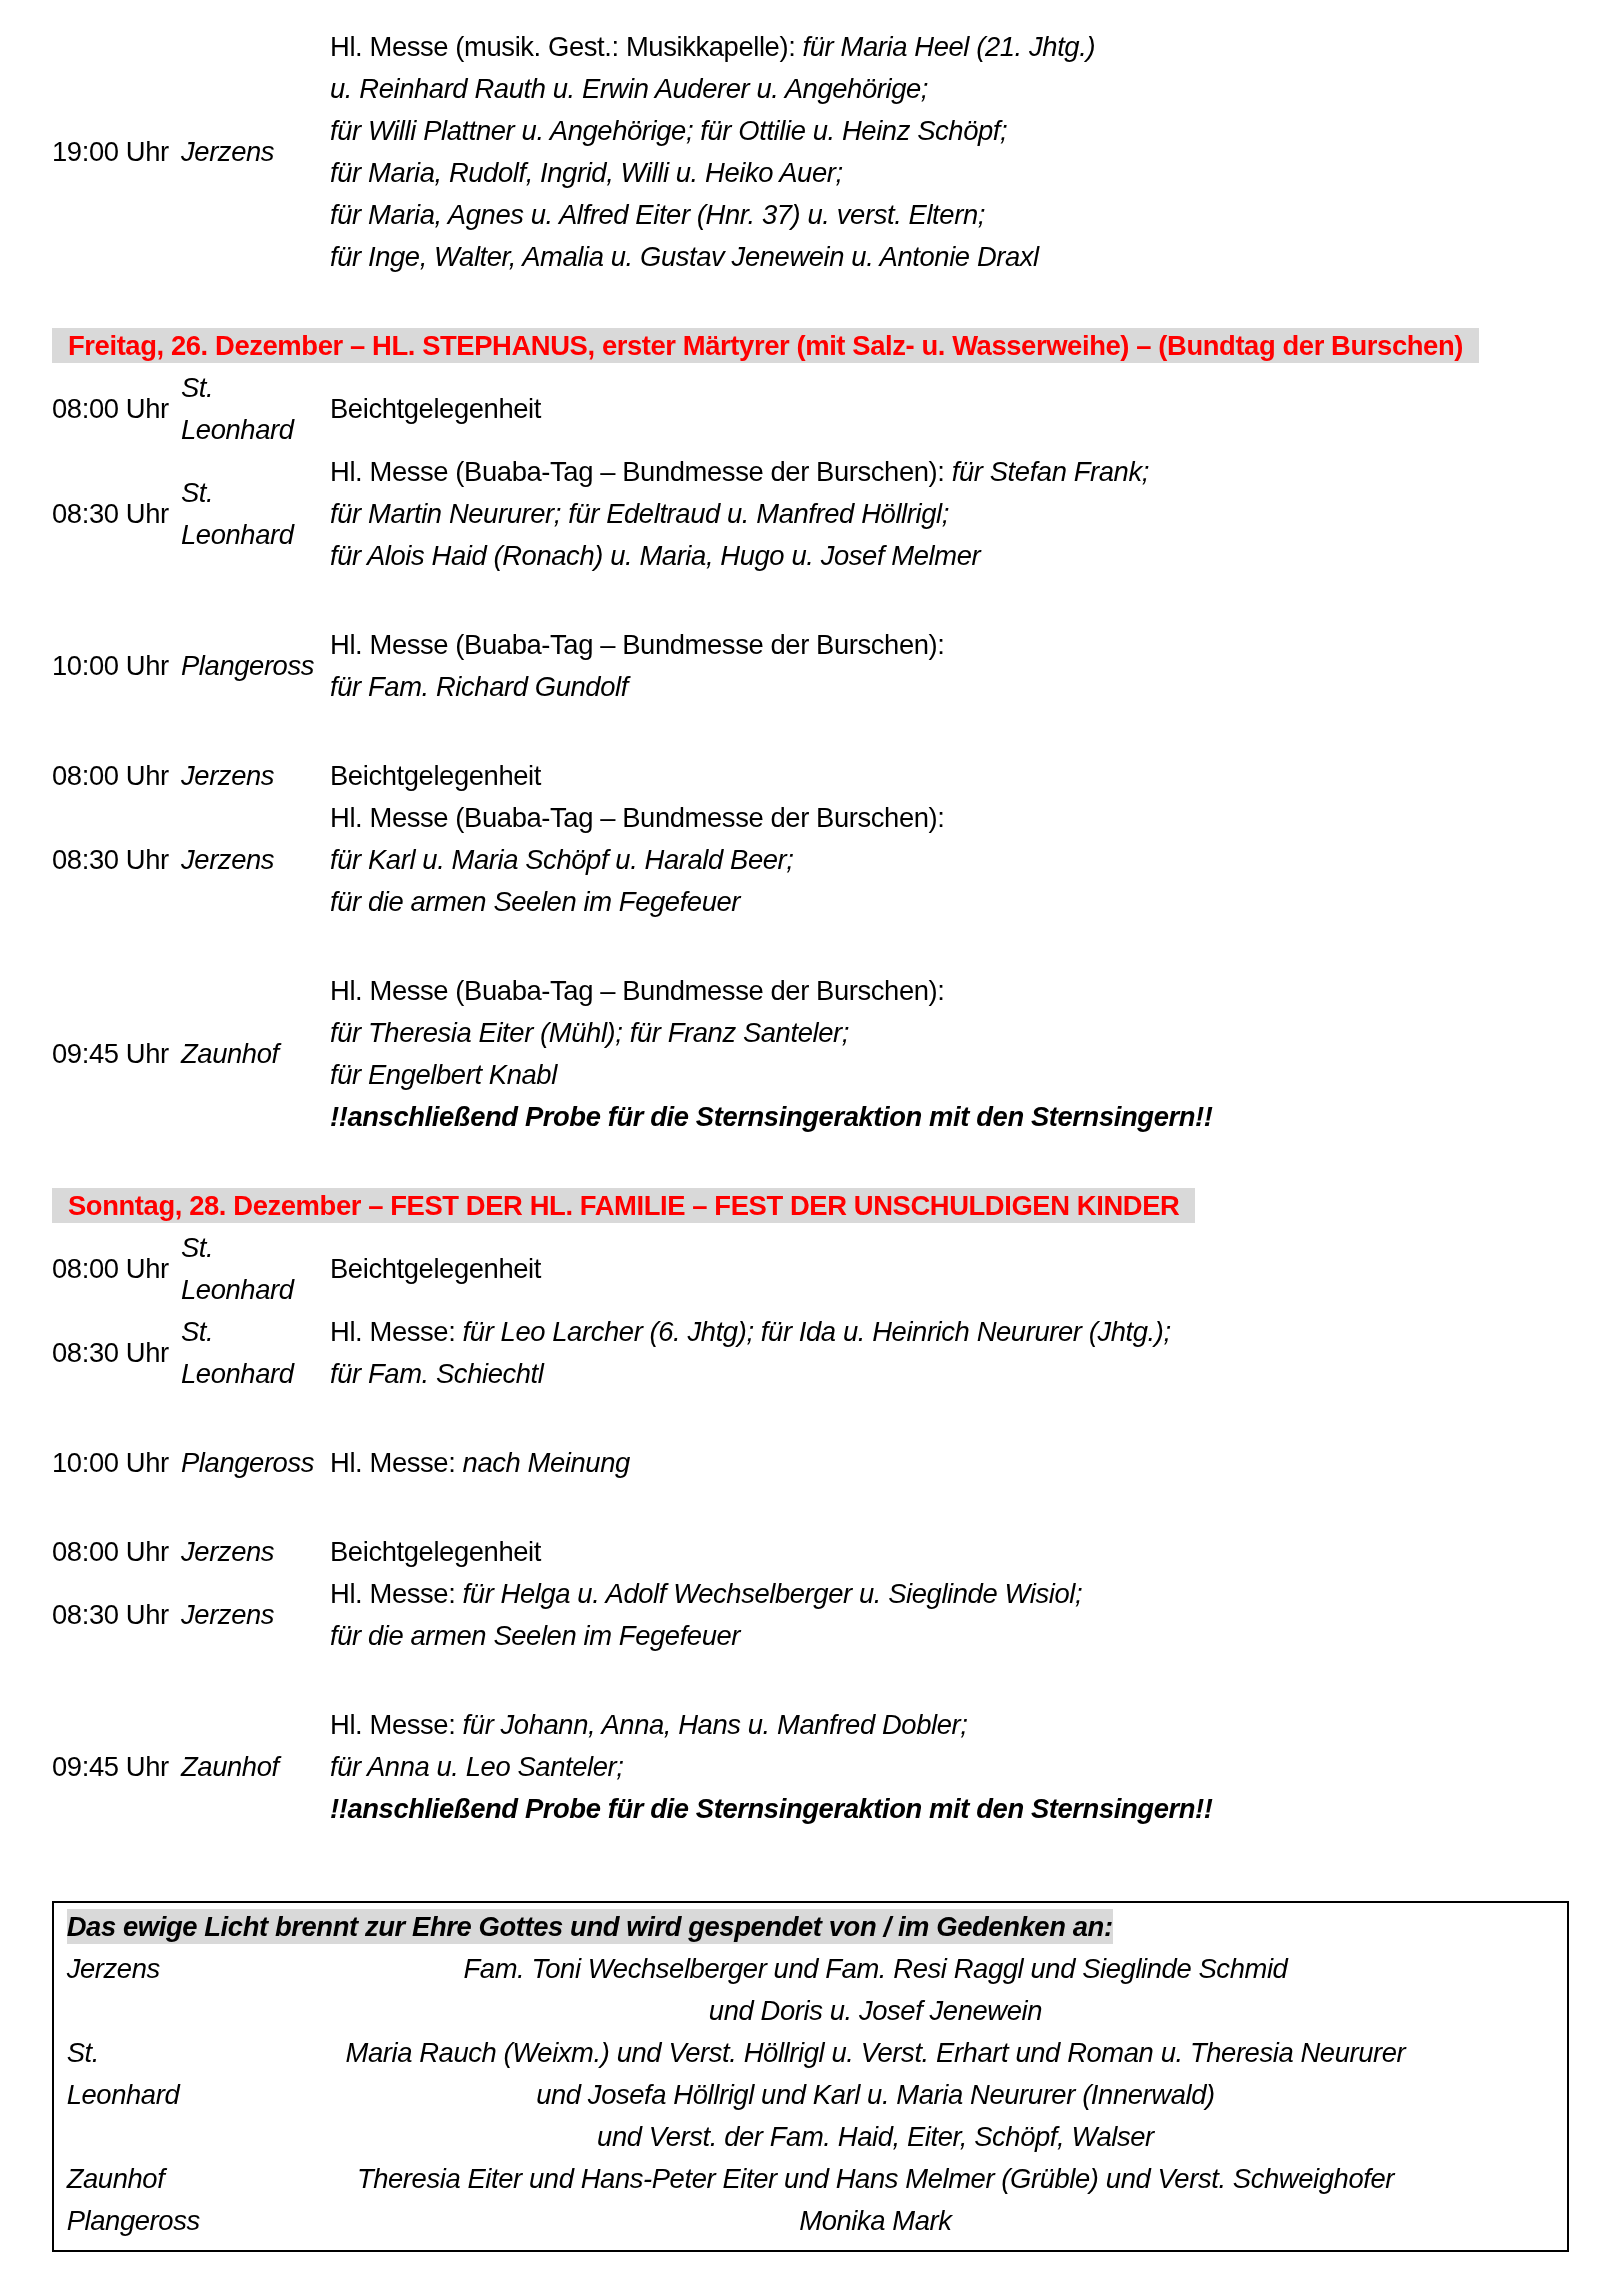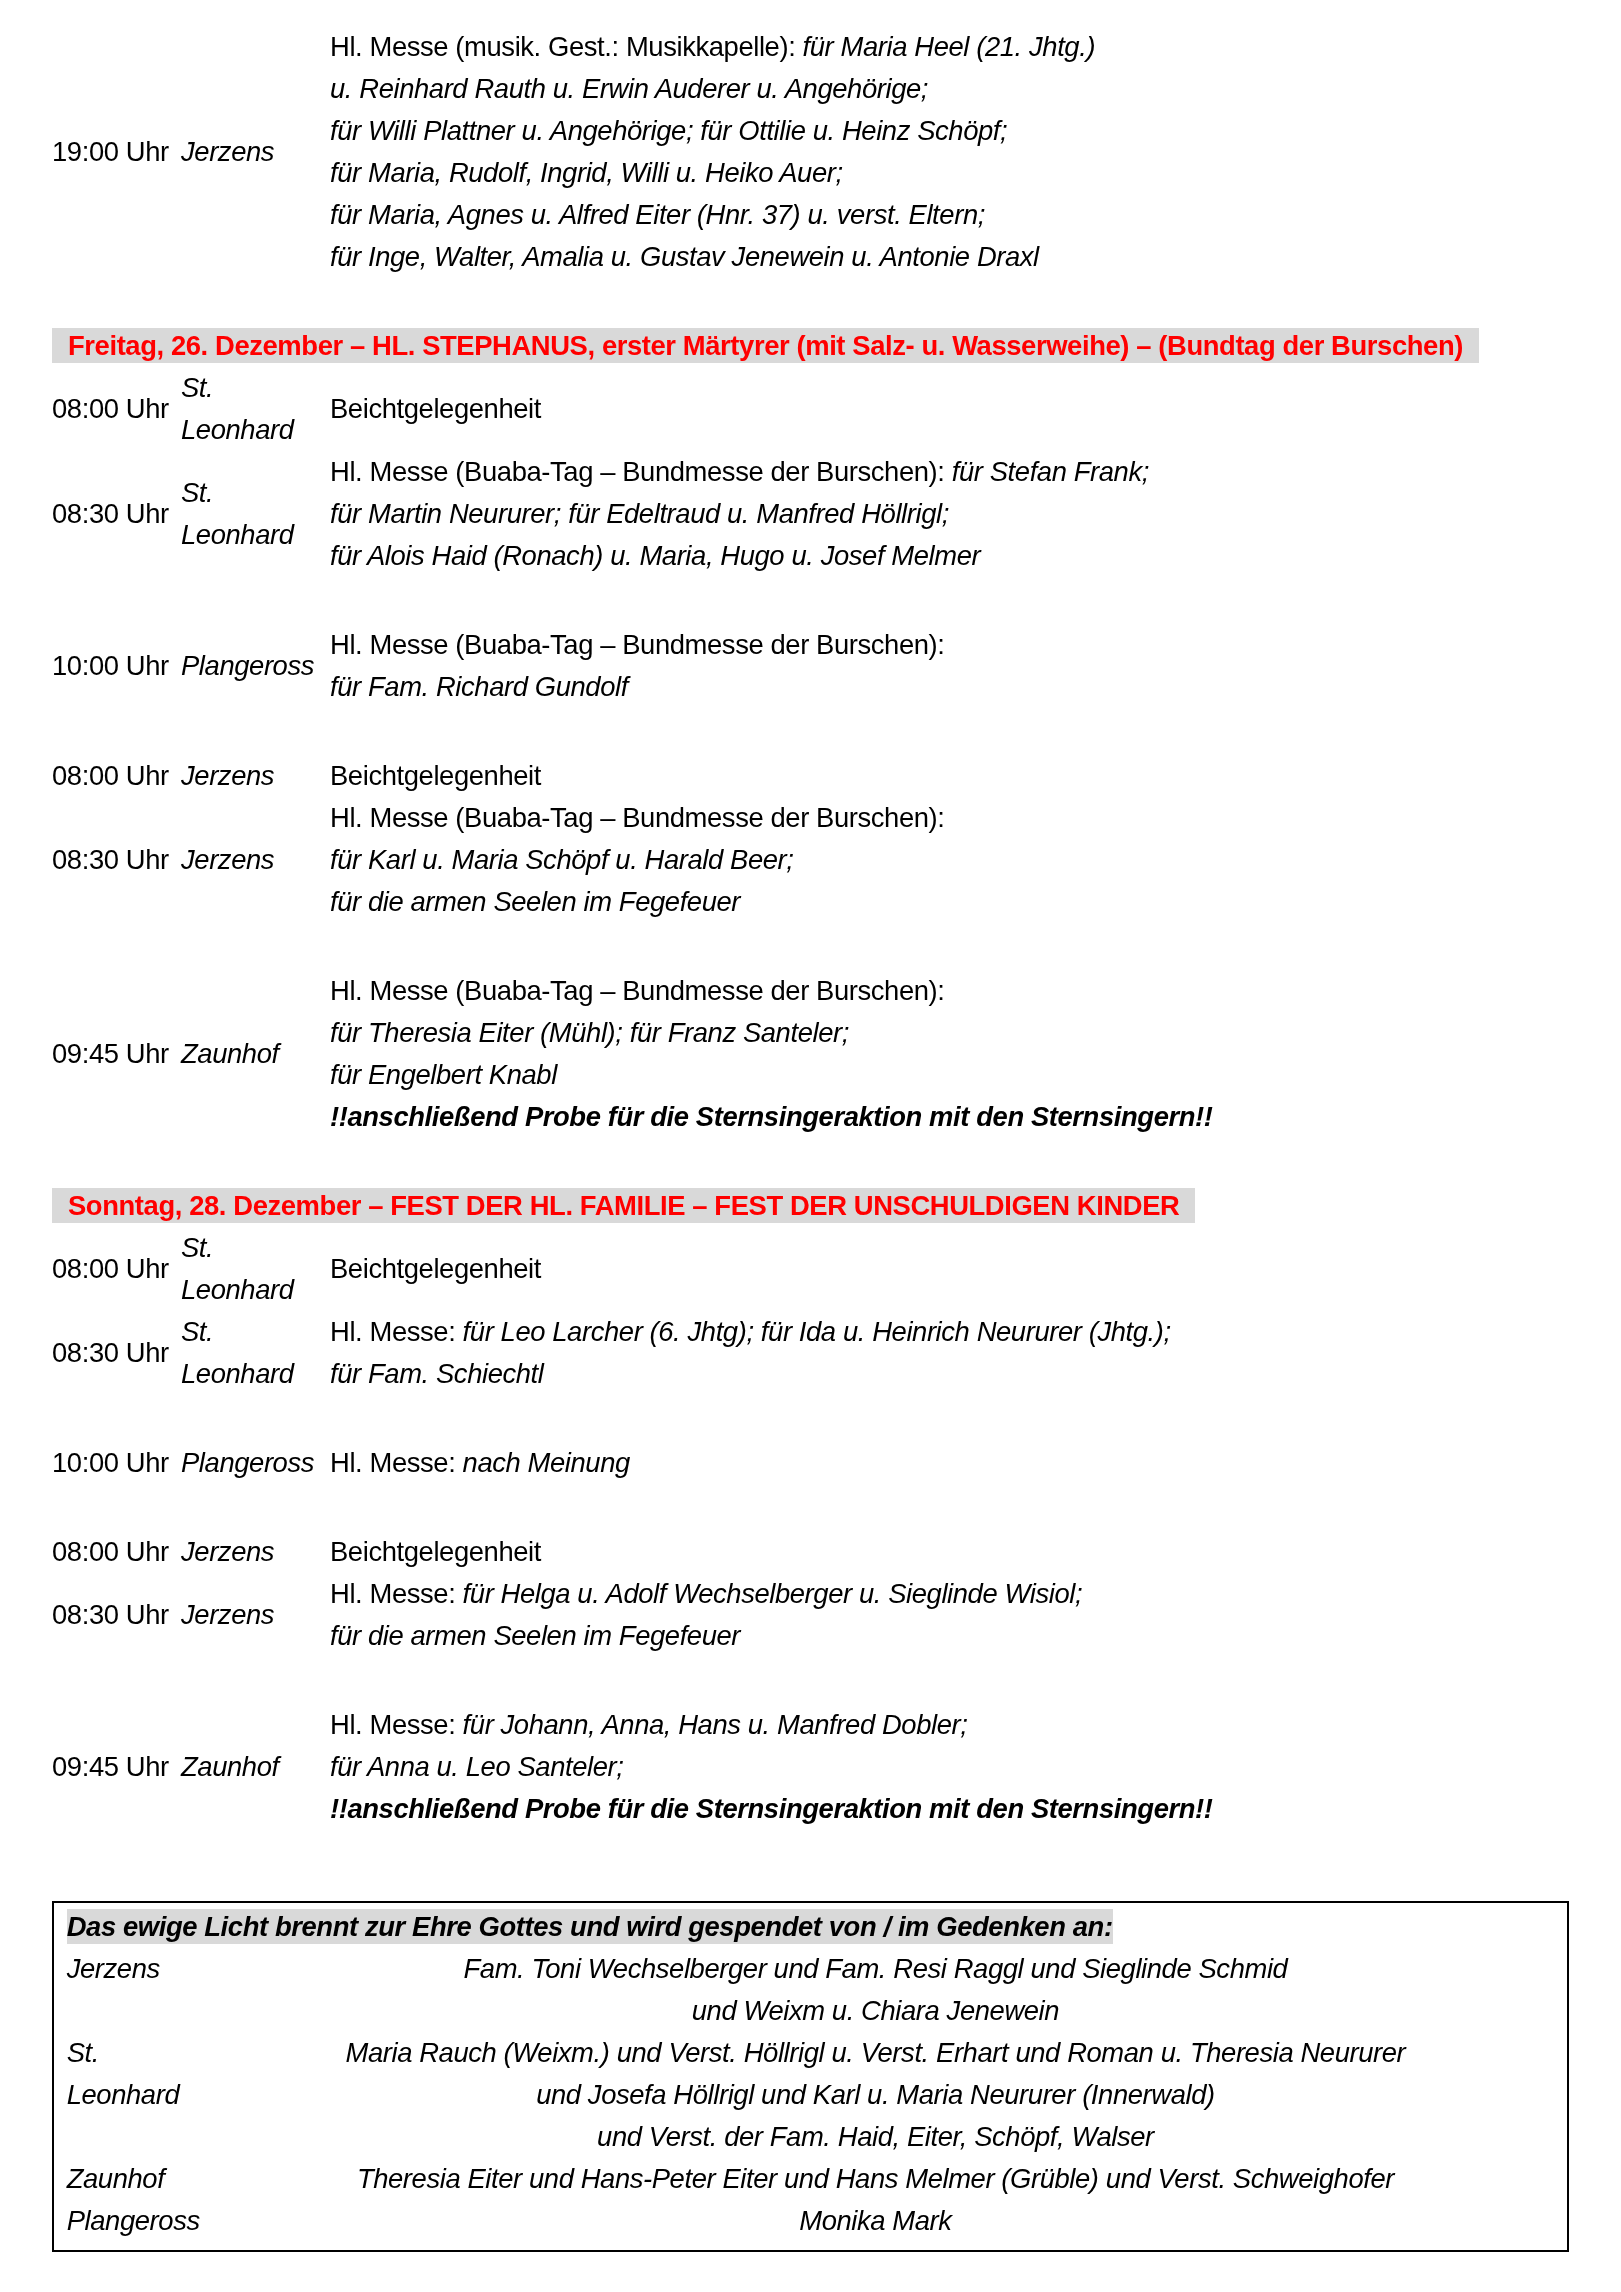--- a/index.html
+++ b/index.html
@@ -170,21 +170,21 @@
           <div class="desc-line"><span class="seg-bi">!!anschließend Probe für die Sternsingeraktion mit den Sternsingern!!</span></div>
         </div>
       </div>
       <div class="spacer"></div>
       <div class="box">
         <div class="box-header"><span class="hl-b">Das ewige Licht brennt zur Ehre Gottes und wird gespendet von / im Gedenken an:</span></div>
         <div class="box-row">
           <div class="box-loc">Jerzens</div>
           <div class="box-text">
             <div class="box-line">Fam. Toni Wechselberger und Fam. Resi Raggl und Sieglinde Schmid</div>
-            <div class="box-line">und Weixm u. Chiara Jenewein</div>
+            <div class="box-line">und Doris u. Josef Jenewein</div>
           </div>
         </div>
         <div class="box-row">
           <div class="box-loc">St. Leonhard</div>
           <div class="box-text">
             <div class="box-line">Maria Rauch (Weixm.) und Verst. Höllrigl u. Verst. Erhart und Roman u. Theresia Neururer</div>
             <div class="box-line">und Josefa Höllrigl und Karl u. Maria Neururer (Innerwald)</div>
             <div class="box-line">und Verst. der Fam. Haid, Eiter, Schöpf, Walser</div>
           </div>
         </div>

